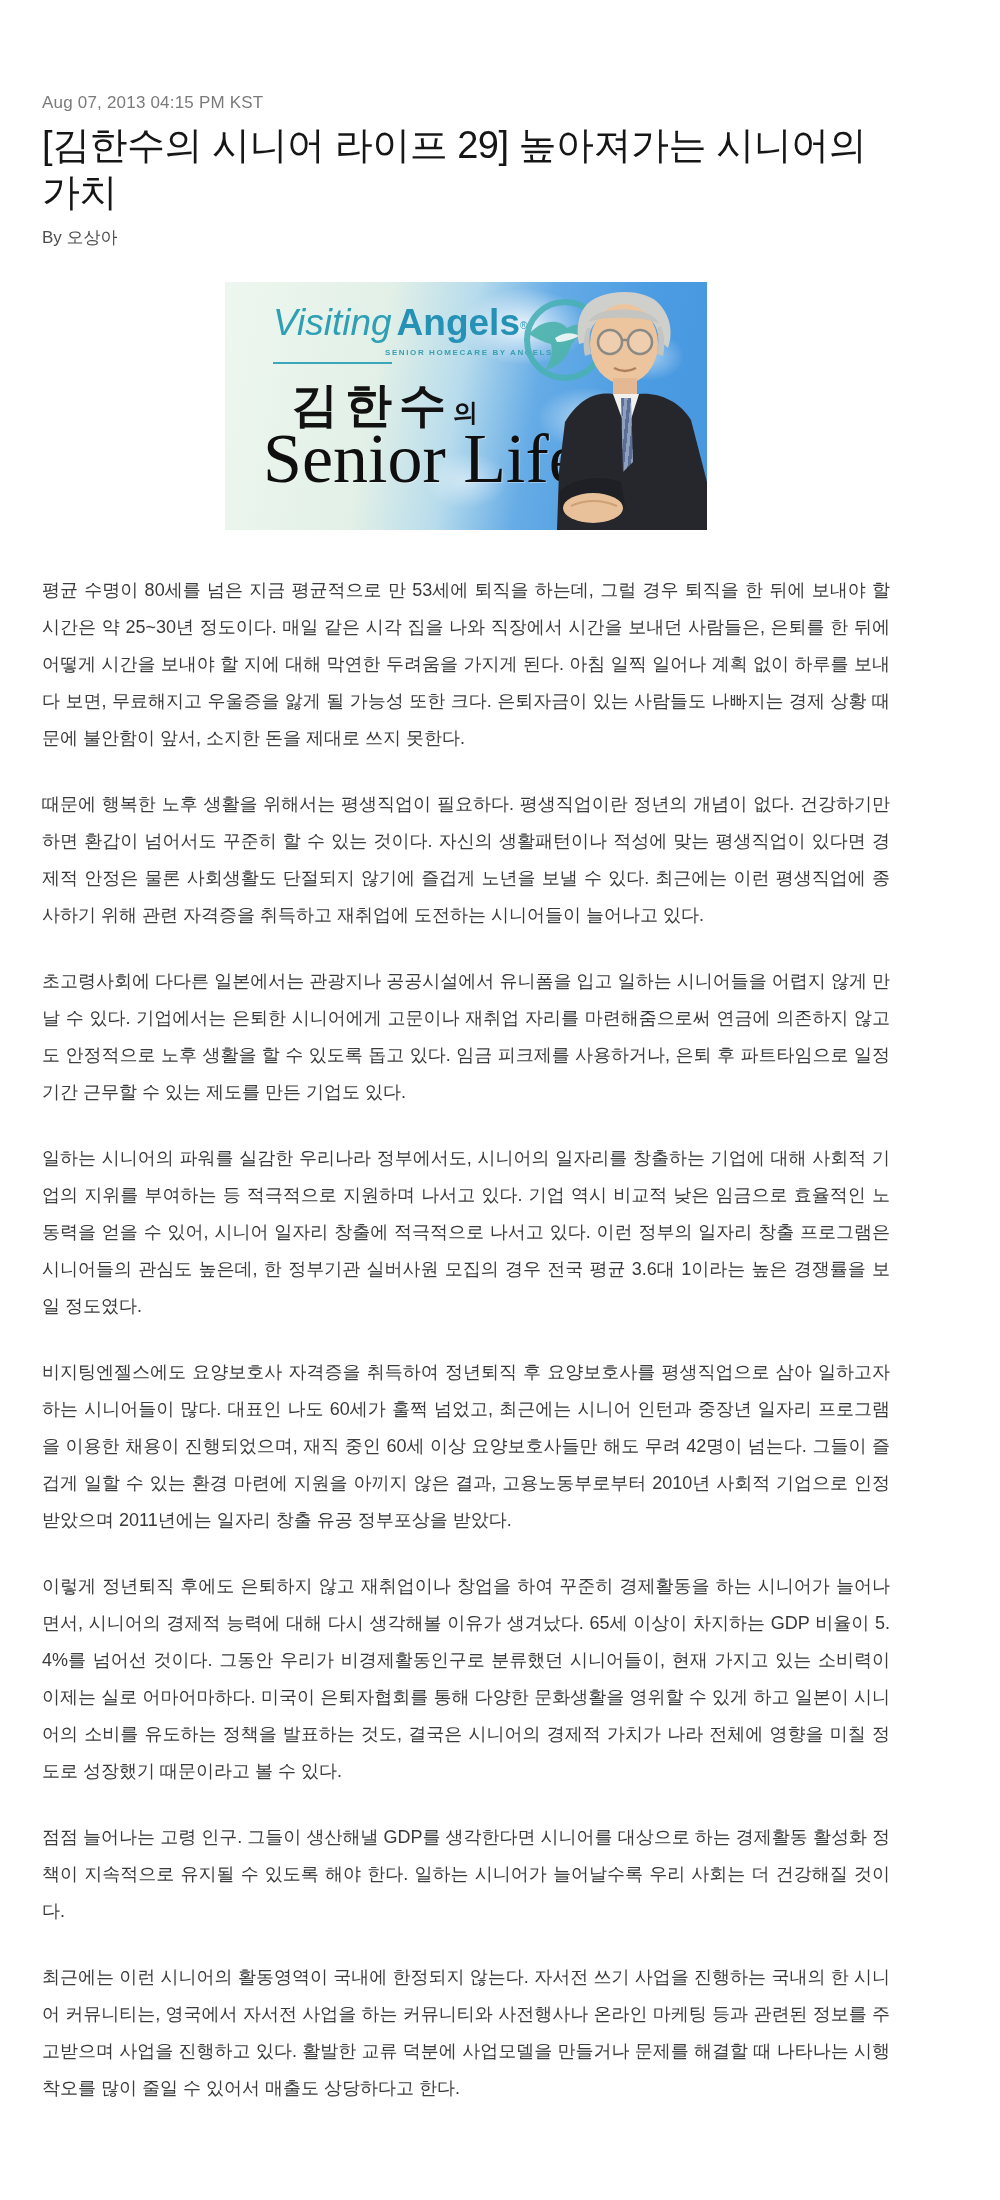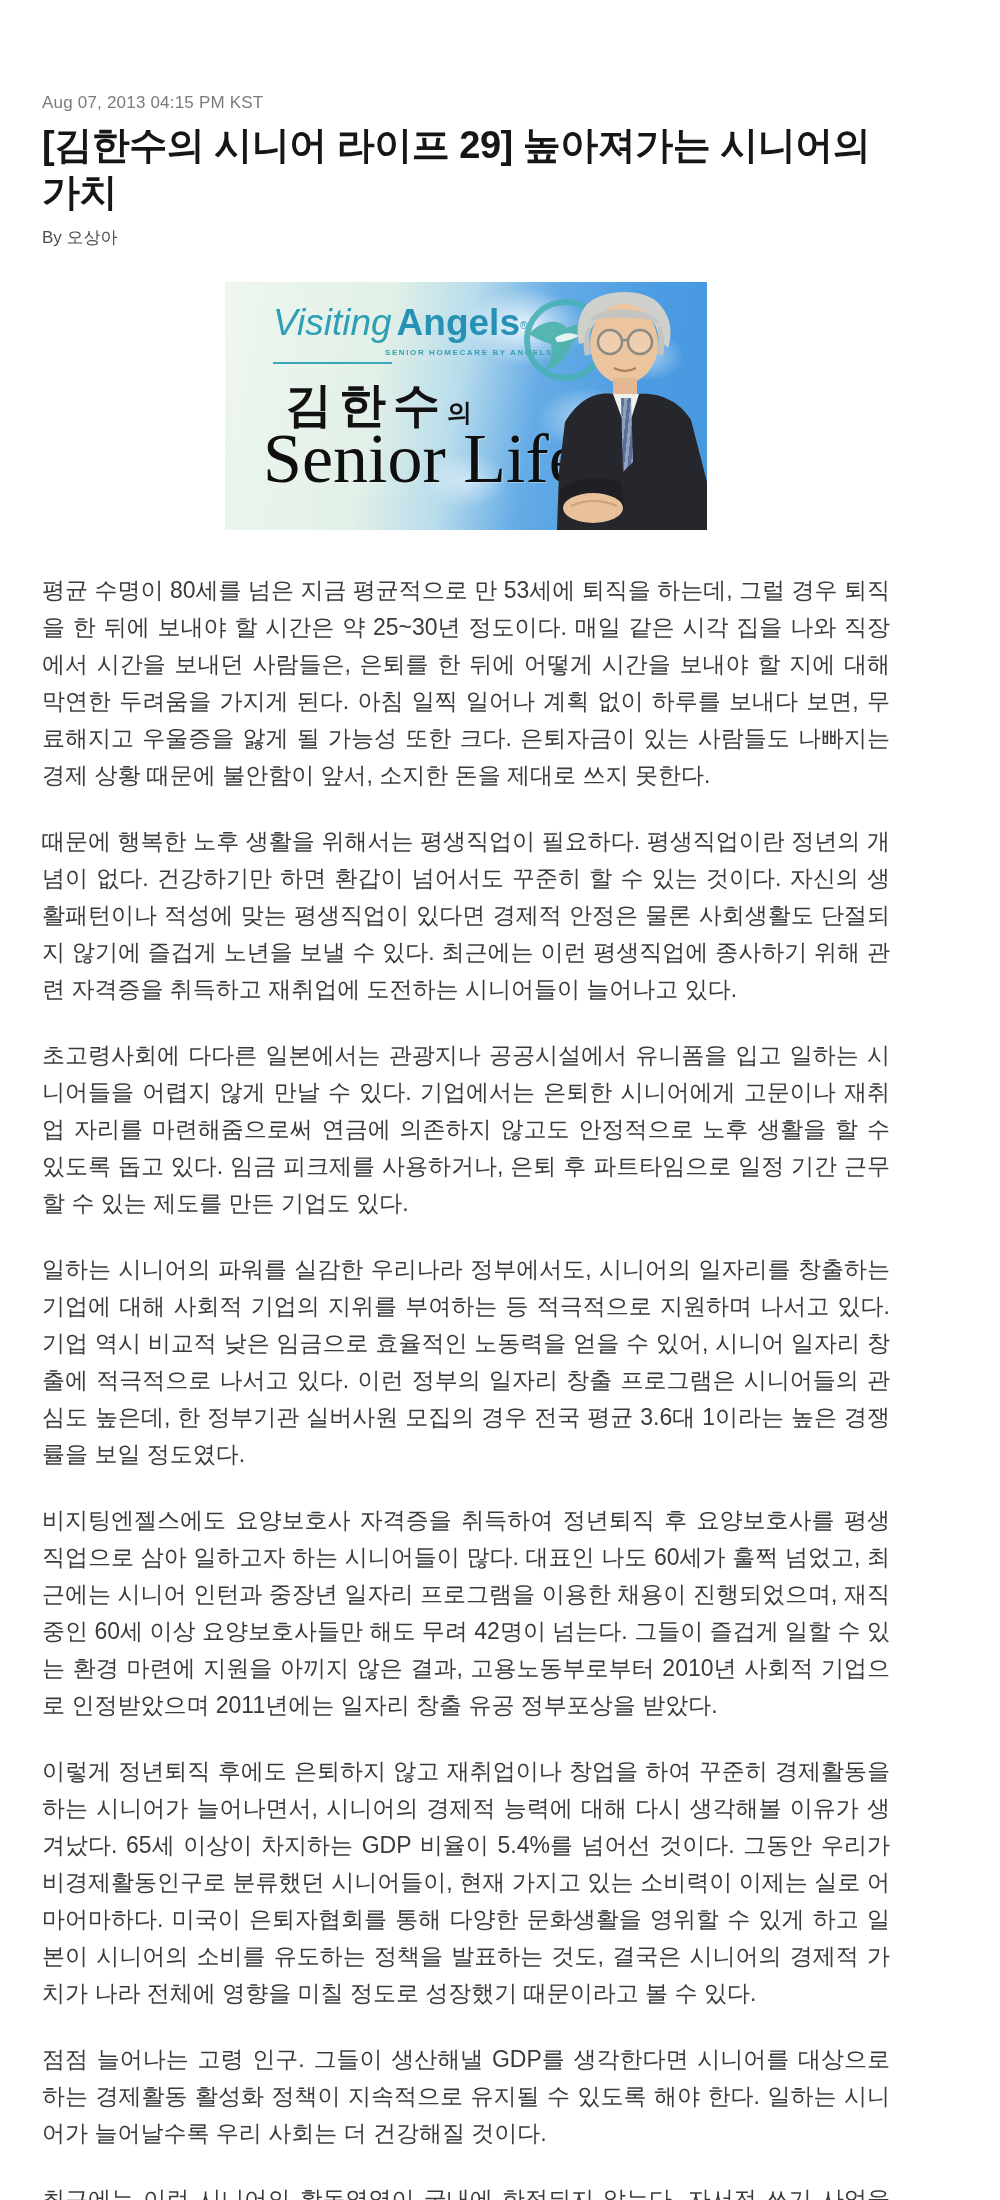--- a/index.html
+++ b/index.html
@@ -16,21 +16,21 @@
   .date {
     font-size:17px;
     color:#7b7b7b;
     letter-spacing:0.2px;
   }
   h1.title {
     margin-top:9px;
     max-width:880px;
     font-size:38px;
     line-height:47px;
-    font-weight:700;
+    font-weight:400;
     color:#161616;
     letter-spacing:-0.5px;
     word-break:keep-all;
   }
   .byline {
     margin-top:10px;
     font-size:17px;
     color:#4d4d4d;
   }
   
@@ -81,21 +81,21 @@
     font-weight:700;
     white-space:nowrap;
   }
   .dove-wrap {
     position:absolute;
     left:290px; top:12px;
     width:96px; height:96px;
   }
   .kr-name {
     position:absolute;
-    left:60px; top:92px;
+    left:66px; top:92px;
     font-size:47px;
     font-weight:800;
     color:#121212;
     letter-spacing:7px;
     white-space:nowrap;
   }
   .kr-suffix {
     font-size:25px;
     font-weight:800;
     letter-spacing:0;
@@ -112,21 +112,21 @@
     text-shadow:1px 1px 0 rgba(255,255,255,0.35);
   }
   .photo {
     position:absolute;
     right:0; top:0;
     width:178px; height:248px;
   }
   
   .article { margin-top:42px; }
   .article p {
-    font-size:23px;
+    font-size:18px;
     line-height:37px;
     color:#3a3a3a;
     text-align:justify;
     word-break:break-all;
     margin-bottom:29px;
   }
   .article p:last-child { margin-bottom:0; }
 </style>
 </head>
 <body>

